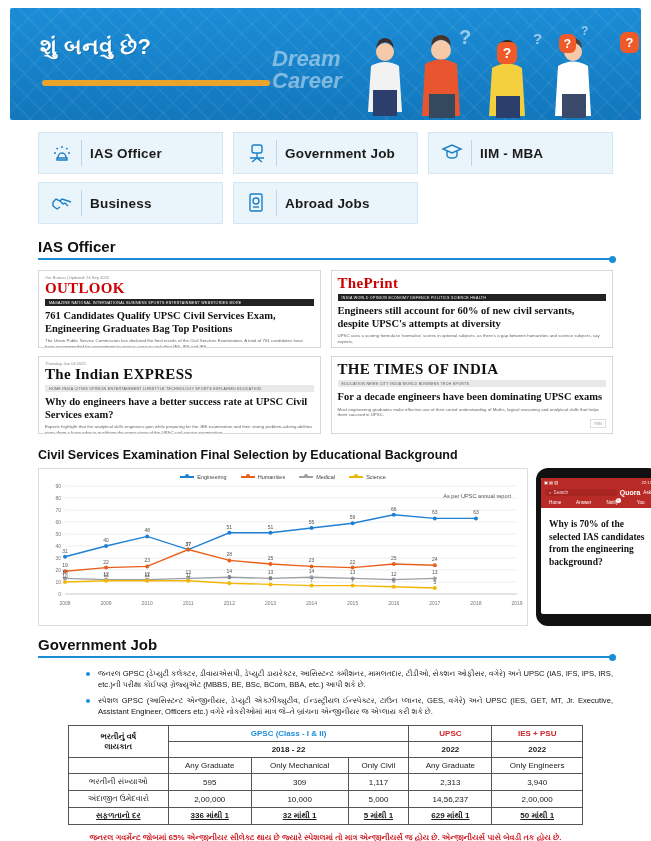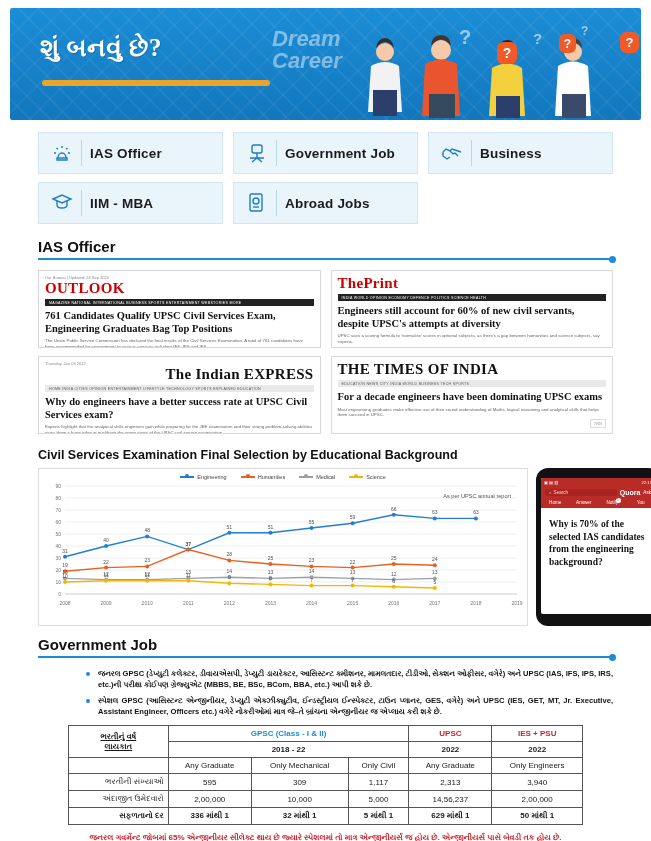--- a/index.html
+++ b/index.html
@@ -29,33 +29,32 @@
   }
   .header .pattern {
     position:absolute; inset:0;
     background-image:
       repeating-linear-gradient(45deg, rgba(255,255,255,0.05) 0 2px, transparent 2px 14px),
       repeating-linear-gradient(-45deg, rgba(255,255,255,0.04) 0 2px, transparent 2px 18px);
   }
   .header-title {
     position: absolute;
     left: 30px; top: 26px;
-    font-size: 25px;
+    font-size: 22px;
     font-weight: bold;
     color: #ffffff;
     letter-spacing: 0.5px;
     text-shadow: 1px 1px 0 rgba(0,0,0,.15);
-    font-family: Liberation Serif, serif;
   }
   .header-underline {
     position:absolute; left:32px; top:72px; width:228px; height:6px;
     background:#f5a623; border-radius:3px; opacity:.95;
   }
   .header-sub {
-    position:absolute; left:262px; top:20px;
+    position:absolute; left:262px; top:40px;
     font-size: 22px; font-weight: bold; line-height: 22px;
     color: rgba(255,255,255,0.45);
     font-style: italic;
   }
   .header-art { position:absolute; right:4px; top:0; width:300px; height:112px; }
   .q-bubble {
     position:absolute; background:#f05a28; color:#fff; border-radius:6px;
     font-weight:bold; display:flex; align-items:center; justify-content:center;
   }
   .q-plain { position:absolute; color:rgba(255,255,255,.55); font-weight:bold; }
@@ -115,21 +114,21 @@
   }
   .clip {
     border:1px solid #d8d8d8; background:#fff; padding:4px 6px 6px 6px;
     height: 78px; overflow:hidden; position:relative;
   }
   .clip .masthead {
     font-family:"Liberation Serif", serif;
     font-weight:bold; color:#c00; font-size:15px; line-height:16px;
     letter-spacing:.3px;
   }
-  .clip .masthead.dark { color:#111;text-align:right; }
+  .clip .masthead.dark { color:#111; }
   .clip .navbar {
     height:7px; background:#222; margin:3px 0 4px 0;
     display:flex; align-items:center; gap:6px; padding-left:4px;
   }
   .clip .navbar span { font-size:3.6px; color:#fff; letter-spacing:.3px; }
   .clip .navbar.light { background:#e9e9e9; }
   .clip .navbar.light span { color:#555; }
   .clip .headline {
     font-family:"Liberation Serif", serif;
     font-weight:bold; font-size:10.5px; line-height:12.5px; color:#111;
@@ -206,41 +205,41 @@
   .phone .qtext{
     font-family:"Liberation Serif", serif;
     font-weight:bold; font-size:9.5px; line-height:12.5px; color:#111;
     padding:10px 8px;
   }
 
   
   .bullets { margin: 8px 38px 0 46px; }
   .bullets li {
     font-size: 7.6px; line-height: 11px; color:#111; margin-bottom:5px;
-    list-style: none; position:relative; padding-left:12px; text-align:justify;font-weight:bold;
+    list-style: none; position:relative; padding-left:12px; text-align:justify;
   }
   .bullets li::before{
     content:""; position:absolute; left:0; top:4px; width:4px;height:4px;border-radius:50%;
     background:#1b8dd6;
   }
 
   
   .tbl-wrap { margin: 8px 68px 0 68px; }
   table.data {
     width:100%; border-collapse: collapse;
     font-size: 8px;
   }
   table.data th, table.data td {
     border:1px solid #555; padding:3px 4px; text-align:center; vertical-align:middle;
   }
   table.data th.blue { color:#1b8dd6; font-weight:bold; }
   table.data th.red { color:#d0232b; font-weight:bold; }
-  table.data td.left { text-align:right; }
-  table.data tr.bold td { font-weight:bold; }
-  .tbl-head-label { font-weight:bold;text-decoration:underline; }
+  table.data td.left { text-align:center; }
+  table.data tr.bold td { font-weight:bold;text-decoration:underline; }
+  .tbl-head-label { font-weight:bold; }
 
   .footnote {
     margin: 8px 38px 0 38px;
     text-align:center; color:#d0232b; font-weight:bold; font-size:8px;
   }
 </style>
 </head>
 <body>
 
 <div class="page">
@@ -314,38 +313,38 @@
             <path d="M12 12v5M7 21l5-4 5 4M5 17h14"></path>
         </svg>
       </div>
       <div class="divider"></div>
       <div class="clabel">Government Job</div>
     </div>
 
     <div class="cat">
       <div class="cicon">
         <svg width="24" height="24" viewBox="0 0 24 24" fill="none" stroke="#1b7fc4" stroke-width="1.4">
+          <path d="M3 8l9-4 9 4-9 4-9-4z"></path>
+            <path d="M7 10v4c0 1.7 2.2 3 5 3s5-1.3 5-3v-4"></path>
+        </svg>
+      </div>
+      <div class="divider"></div>
+      <div class="clabel">IIM - MBA</div>
+    </div>
+
+    <div class="cat">
+      <div class="cicon">
+        <svg width="24" height="24" viewBox="0 0 24 24" fill="none" stroke="#1b7fc4" stroke-width="1.4">
           <path d="M3 11l3-3 4 2 2-2 3 1 6 2"></path>
             <path d="M10 10l3 3 2-1 3 3"></path>
             <path d="M3 11v4l4 3 3-2"></path>
         </svg>
       </div>
       <div class="divider"></div>
       <div class="clabel">Business</div>
-    </div>
-
-    <div class="cat">
-      <div class="cicon">
-        <svg width="24" height="24" viewBox="0 0 24 24" fill="none" stroke="#1b7fc4" stroke-width="1.4">
-          <path d="M3 8l9-4 9 4-9 4-9-4z"></path>
-            <path d="M7 10v4c0 1.7 2.2 3 5 3s5-1.3 5-3v-4"></path>
-        </svg>
-      </div>
-      <div class="divider"></div>
-      <div class="clabel">IIM - MBA</div>
     </div>
 
     <div class="cat">
       <div class="cicon">
         <svg width="24" height="24" viewBox="0 0 24 24" fill="none" stroke="#1b7fc4" stroke-width="1.4">
           <rect x="5" y="3" width="12" height="17" rx="1.5"></rect>
             <circle cx="11" cy="10" r="3"></circle>
             <path d="M8 16h6"></path>
         </svg>
       </div>

